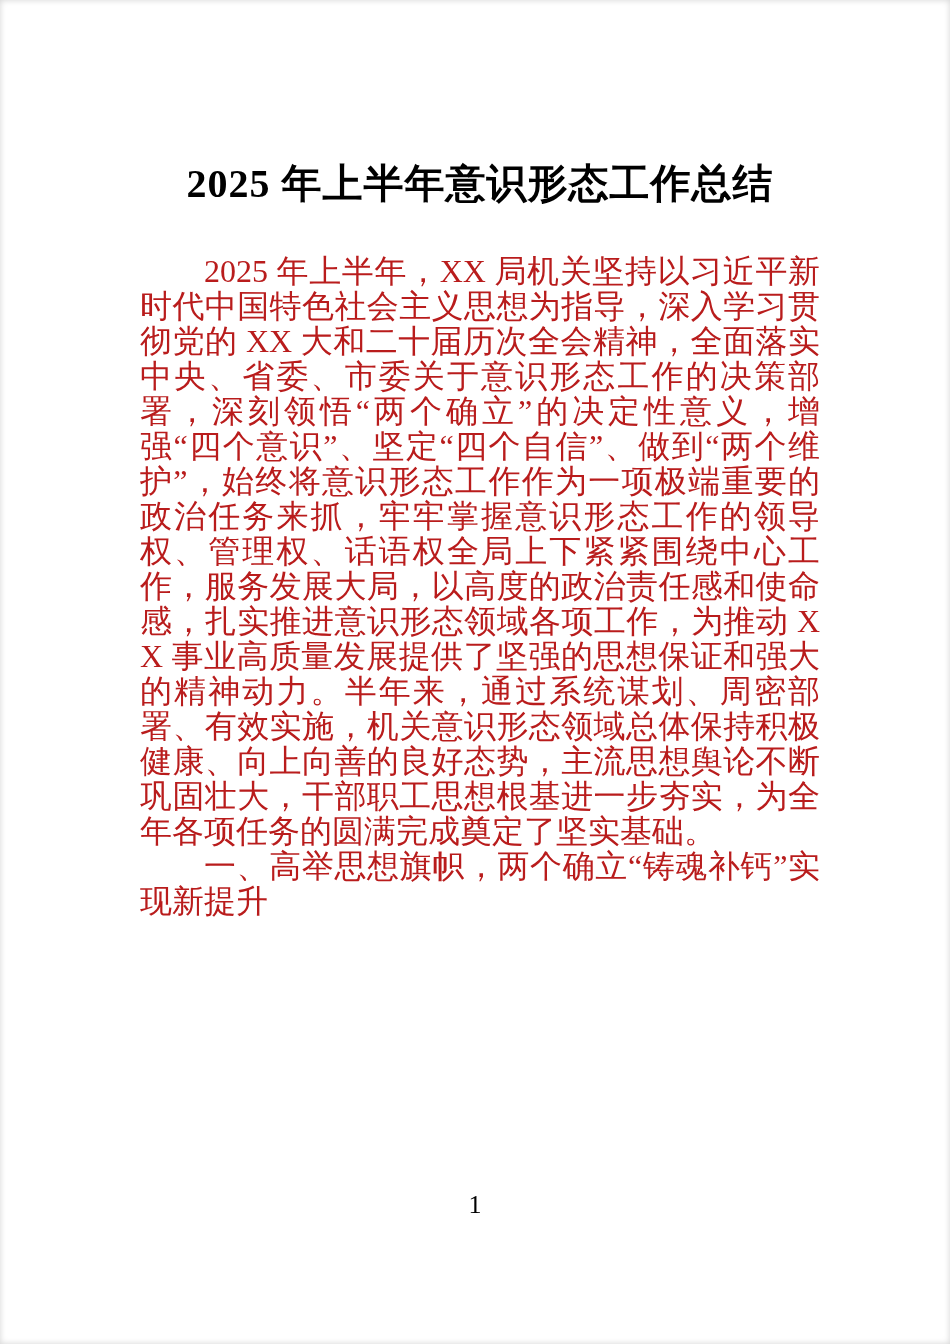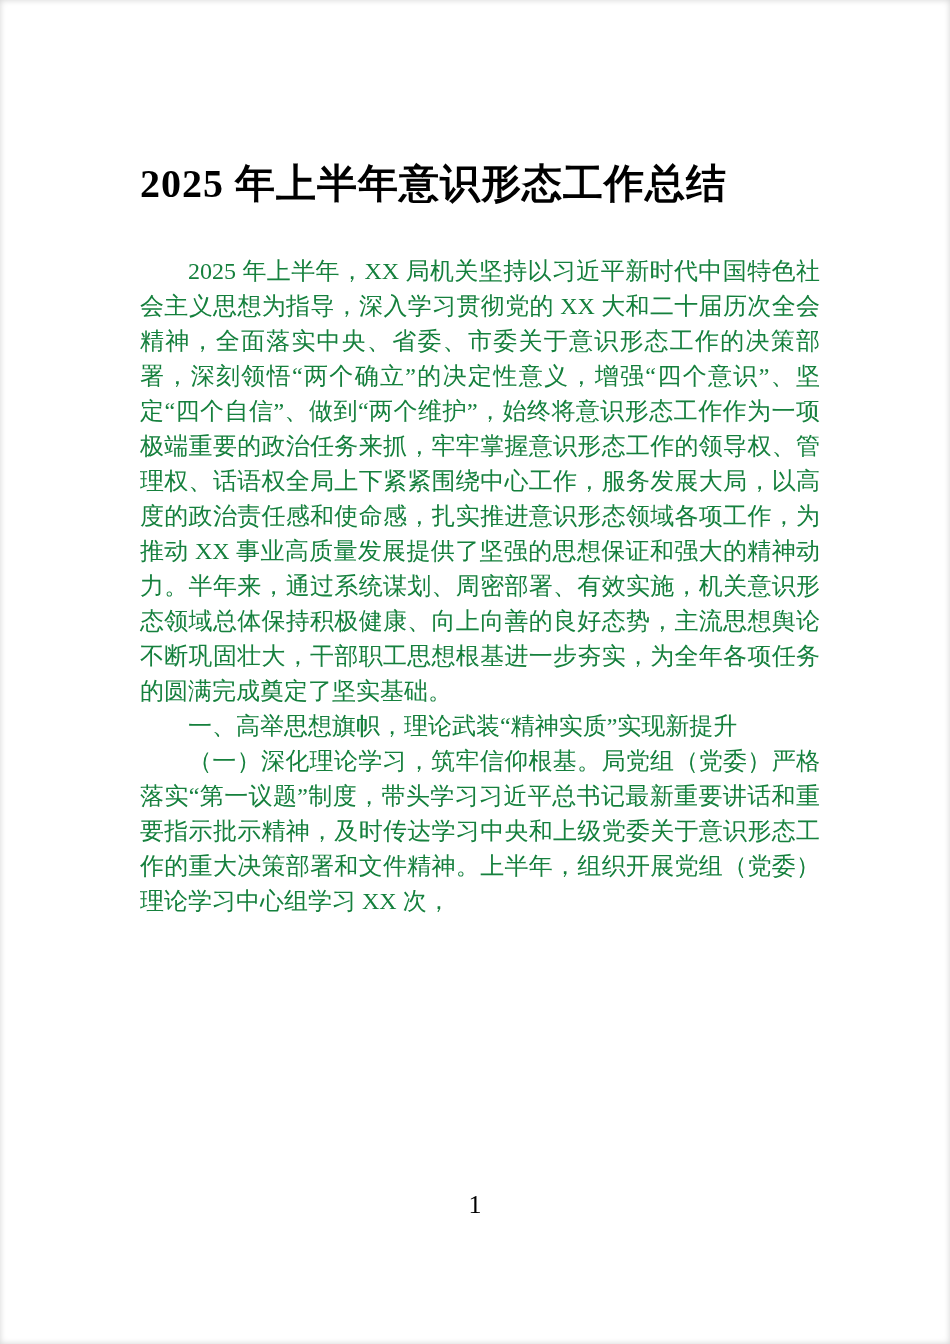--- a/index.html
+++ b/index.html
@@ -18,52 +18,51 @@
       padding: 160px 130px 0 140px;
       box-shadow: inset 0 0 6px rgba(0,0,0,0.18);
       overflow: hidden;
       color: #000000;
     }
     .doc-title {
       margin: 0 0 46px 0;
       font-size: 40px;
       line-height: 48px;
       font-weight: 700;
-      text-align: left;
+      text-align: center;
       letter-spacing: 1px;
       color: #000000;
     }
     .doc-paragraph {
       margin: 0;
-      font-size: 24px;
+      font-size: 32px;
       line-height: 35px;
       text-align: justify;
       text-justify: inter-ideograph;
       text-indent: 2em;
       word-break: break-all;
-      color: #15803d;
+      color: #b91c1c;
     }
     .page-number {
       position: absolute;
       left: 0;
       right: 0;
       top: 1190px;
       text-align: center;
       font-size: 26px;
       line-height: 30px;
       color: #000000;
     }
   </style>
 </head>
 <body>
 
 <div class="page">
   <h1 class="doc-title">2025 年上半年意识形态工作总结</h1>
 
   <p class="doc-paragraph">2025 年上半年，XX 局机关坚持以习近平新时代中国特色社会主义思想为指导，深入学习贯彻党的 XX 大和二十届历次全会精神，全面落实中央、省委、市委关于意识形态工作的决策部署，深刻领悟“两个确立”的决定性意义，增强“四个意识”、坚定“四个自信”、做到“两个维护”，始终将意识形态工作作为一项极端重要的政治任务来抓，牢牢掌握意识形态工作的领导权、管理权、话语权全局上下紧紧围绕中心工作，服务发展大局，以高度的政治责任感和使命感，扎实推进意识形态领域各项工作，为推动 XX 事业高质量发展提供了坚强的思想保证和强大的精神动力。半年来，通过系统谋划、周密部署、有效实施，机关意识形态领域总体保持积极健康、向上向善的良好态势，主流思想舆论不断巩固壮大，干部职工思想根基进一步夯实，为全年各项任务的圆满完成奠定了坚实基础。</p>
 
-  <p class="doc-paragraph">一、高举思想旗帜，理论武装“精神实质”实现新提升</p>
+  <p class="doc-paragraph">一、高举思想旗帜，两个确立“铸魂补钙”实现新提升</p>
 
 
-  <p class="doc-paragraph">（一）深化理论学习，筑牢信仰根基。局党组（党委）严格落实“第一议题”制度，带头学习习近平总书记最新重要讲话和重要指示批示精神，及时传达学习中央和上级党委关于意识形态工作的重大决策部署和文件精神。上半年，组织开展党组（党委）理论学习中心组学习 XX 次，</p>
 
   <div class="page-number">1</div>
 </div>
 
 </body></html>

